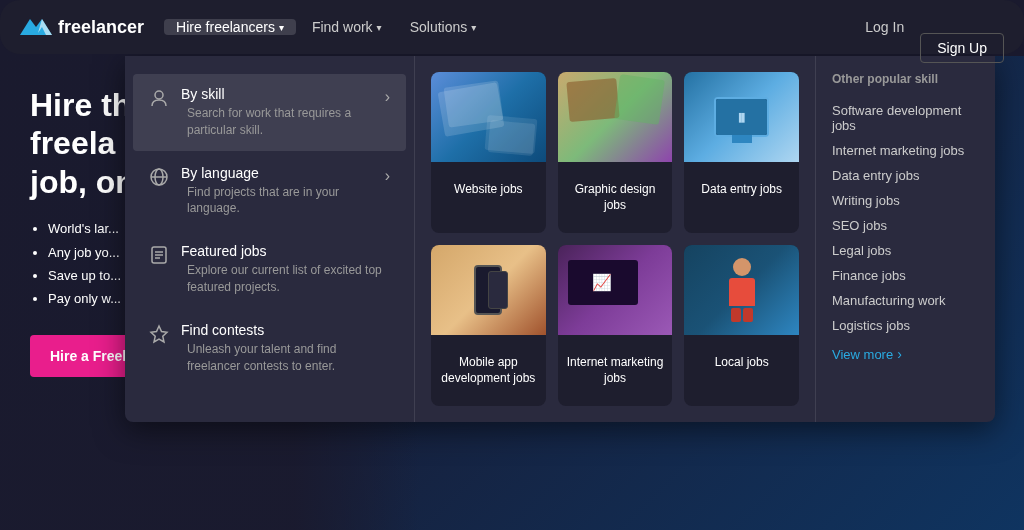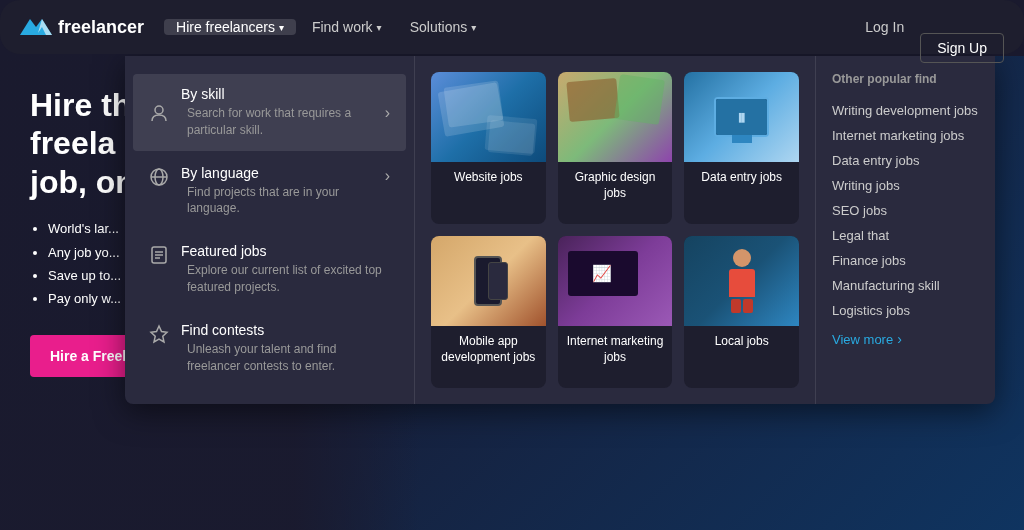--- a/index.html
+++ b/index.html
@@ -165,21 +165,21 @@
     }
     .menu-item {
       display: flex;
       align-items: flex-start;
       padding: 12px 16px;
       cursor: pointer;
       gap: 12px;
       border-radius: 4px;
       margin: 2px 8px;
     }
-    .menu-item.selected { background: rgba(255,255,255,0.1); align-items: center; }
+    .menu-item.selected { background: rgba(255,255,255,0.1); }
     .menu-icon {
       width: 20px;
       height: 20px;
       min-width: 20px;
       color: #aaa;
       margin-top: 2px;
     }
     .menu-text { flex: 1; }
     .menu-title {
       color: white;
@@ -223,21 +223,21 @@
       align-items: center;
       justify-content: center;
       font-size: 10px;
       color: #666;
     }
     .job-label {
       color: white;
       font-size: 12px;
       font-weight: 500;
       text-align: center;
-      padding: 8px 6px;
+      padding: 20px 6px;
       line-height: 1.3;
     }
 
     
     .img-website-content {
       background: linear-gradient(135deg, #5b8dd9 0%, #1e6fa8 50%, #0d4a7a 100%);
       display: flex;
       align-items: center;
       justify-content: center;
       position: relative;
@@ -498,29 +498,29 @@
             <div style="width:10px;height:14px;background:#c0392b;border-radius:2px;"></div>
           </div>
         </div>
       </div>
       <div class="job-label">Local jobs</div>
     </div>
 
   </div>
 
   <div class="right-panel">
-    <div class="popular-title">Other popular find</div>
-    <a class="popular-link">Writing development jobs</a>
+    <div class="popular-title">Other popular skill</div>
+    <a class="popular-link">Software development jobs</a>
     <a class="popular-link">Internet marketing jobs</a>
     <a class="popular-link">Data entry jobs</a>
     <a class="popular-link">Writing jobs</a>
     <a class="popular-link">SEO jobs</a>
-    <a class="popular-link">Legal that</a>
+    <a class="popular-link">Legal jobs</a>
     <a class="popular-link">Finance jobs</a>
-    <a class="popular-link">Manufacturing skill</a>
+    <a class="popular-link">Manufacturing work</a>
     <a class="popular-link">Logistics jobs</a>
     <div class="view-more">
       <span>View more</span>
       <span class="view-more-arrow">›</span>
     </div>
   </div>
 
 </div>
 
 </body></html>

